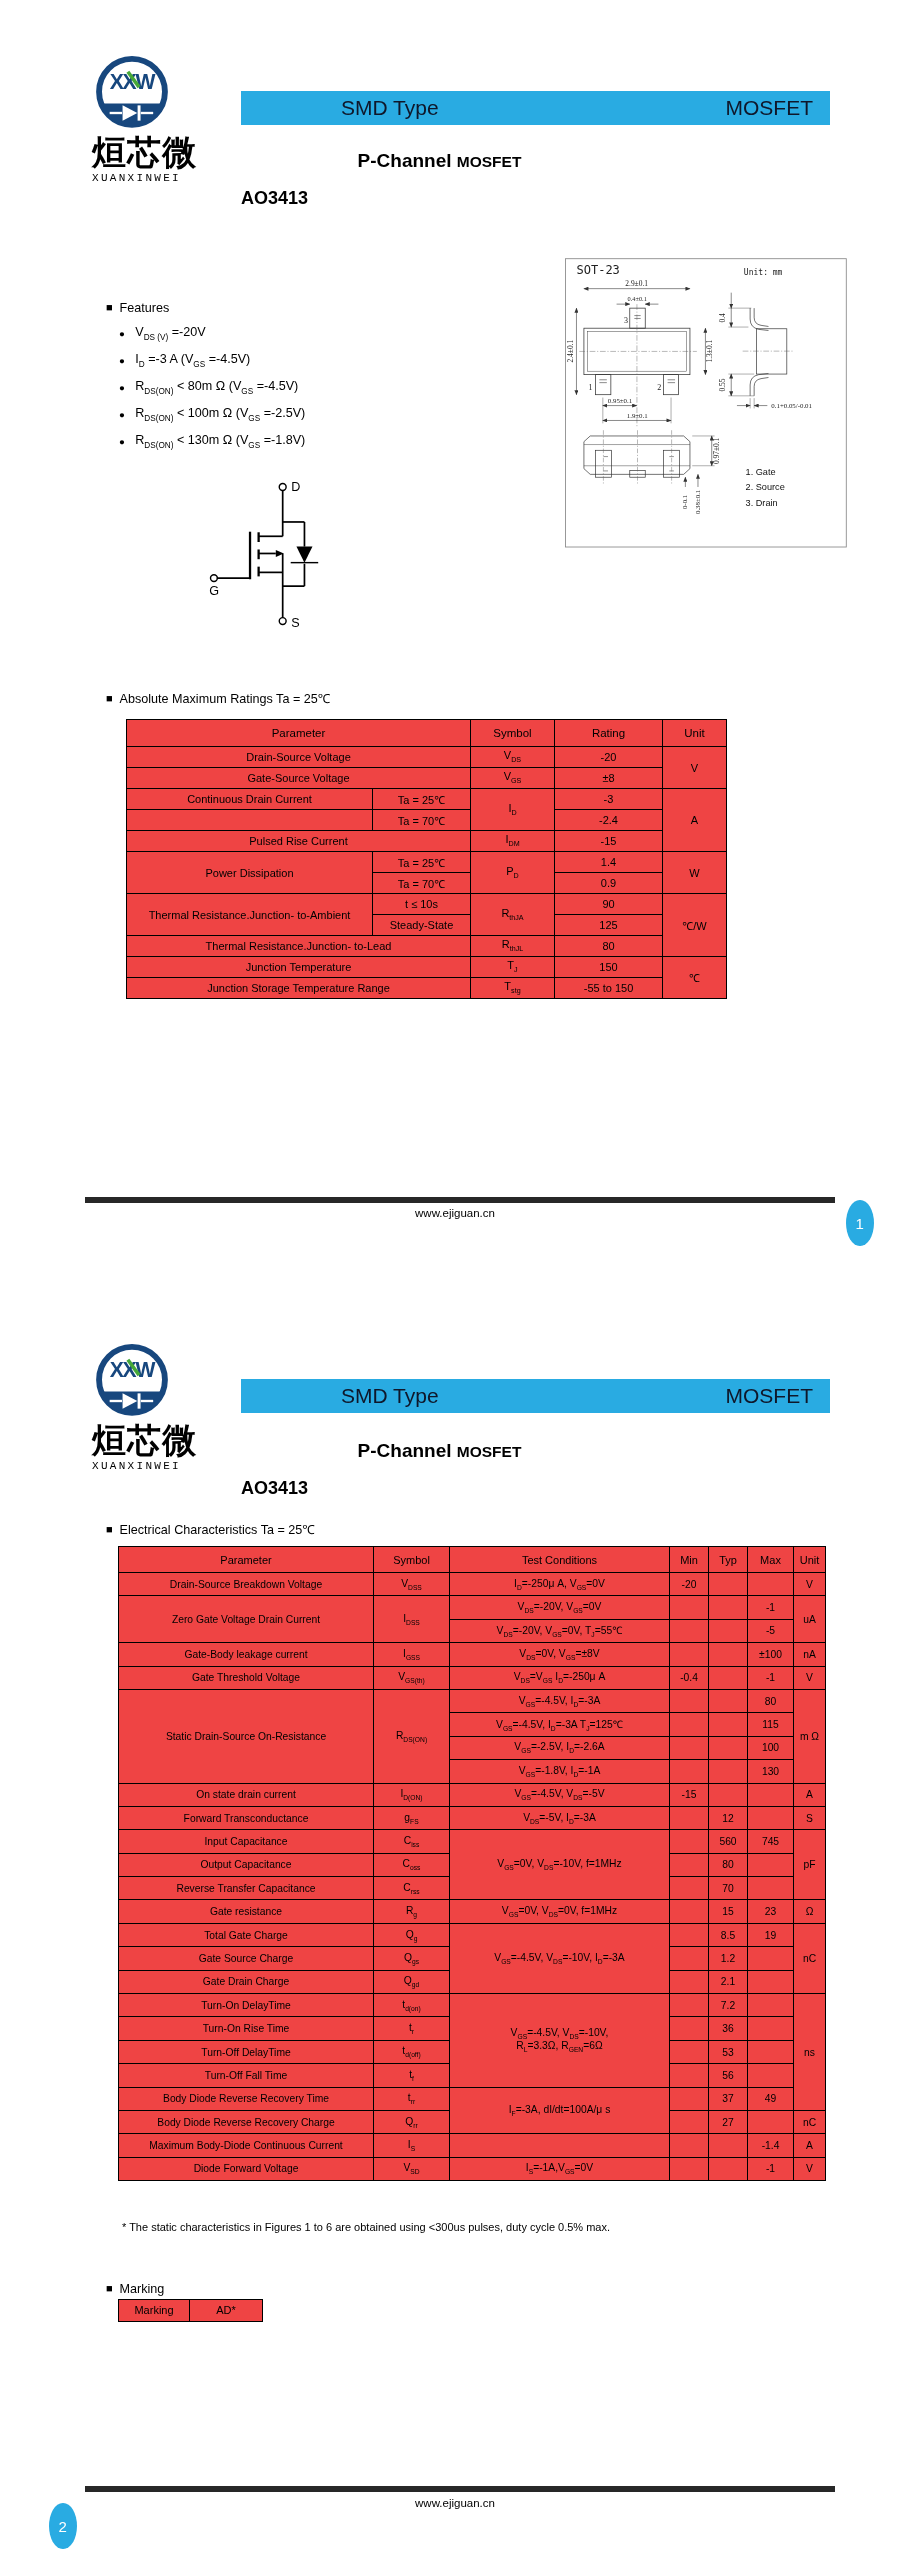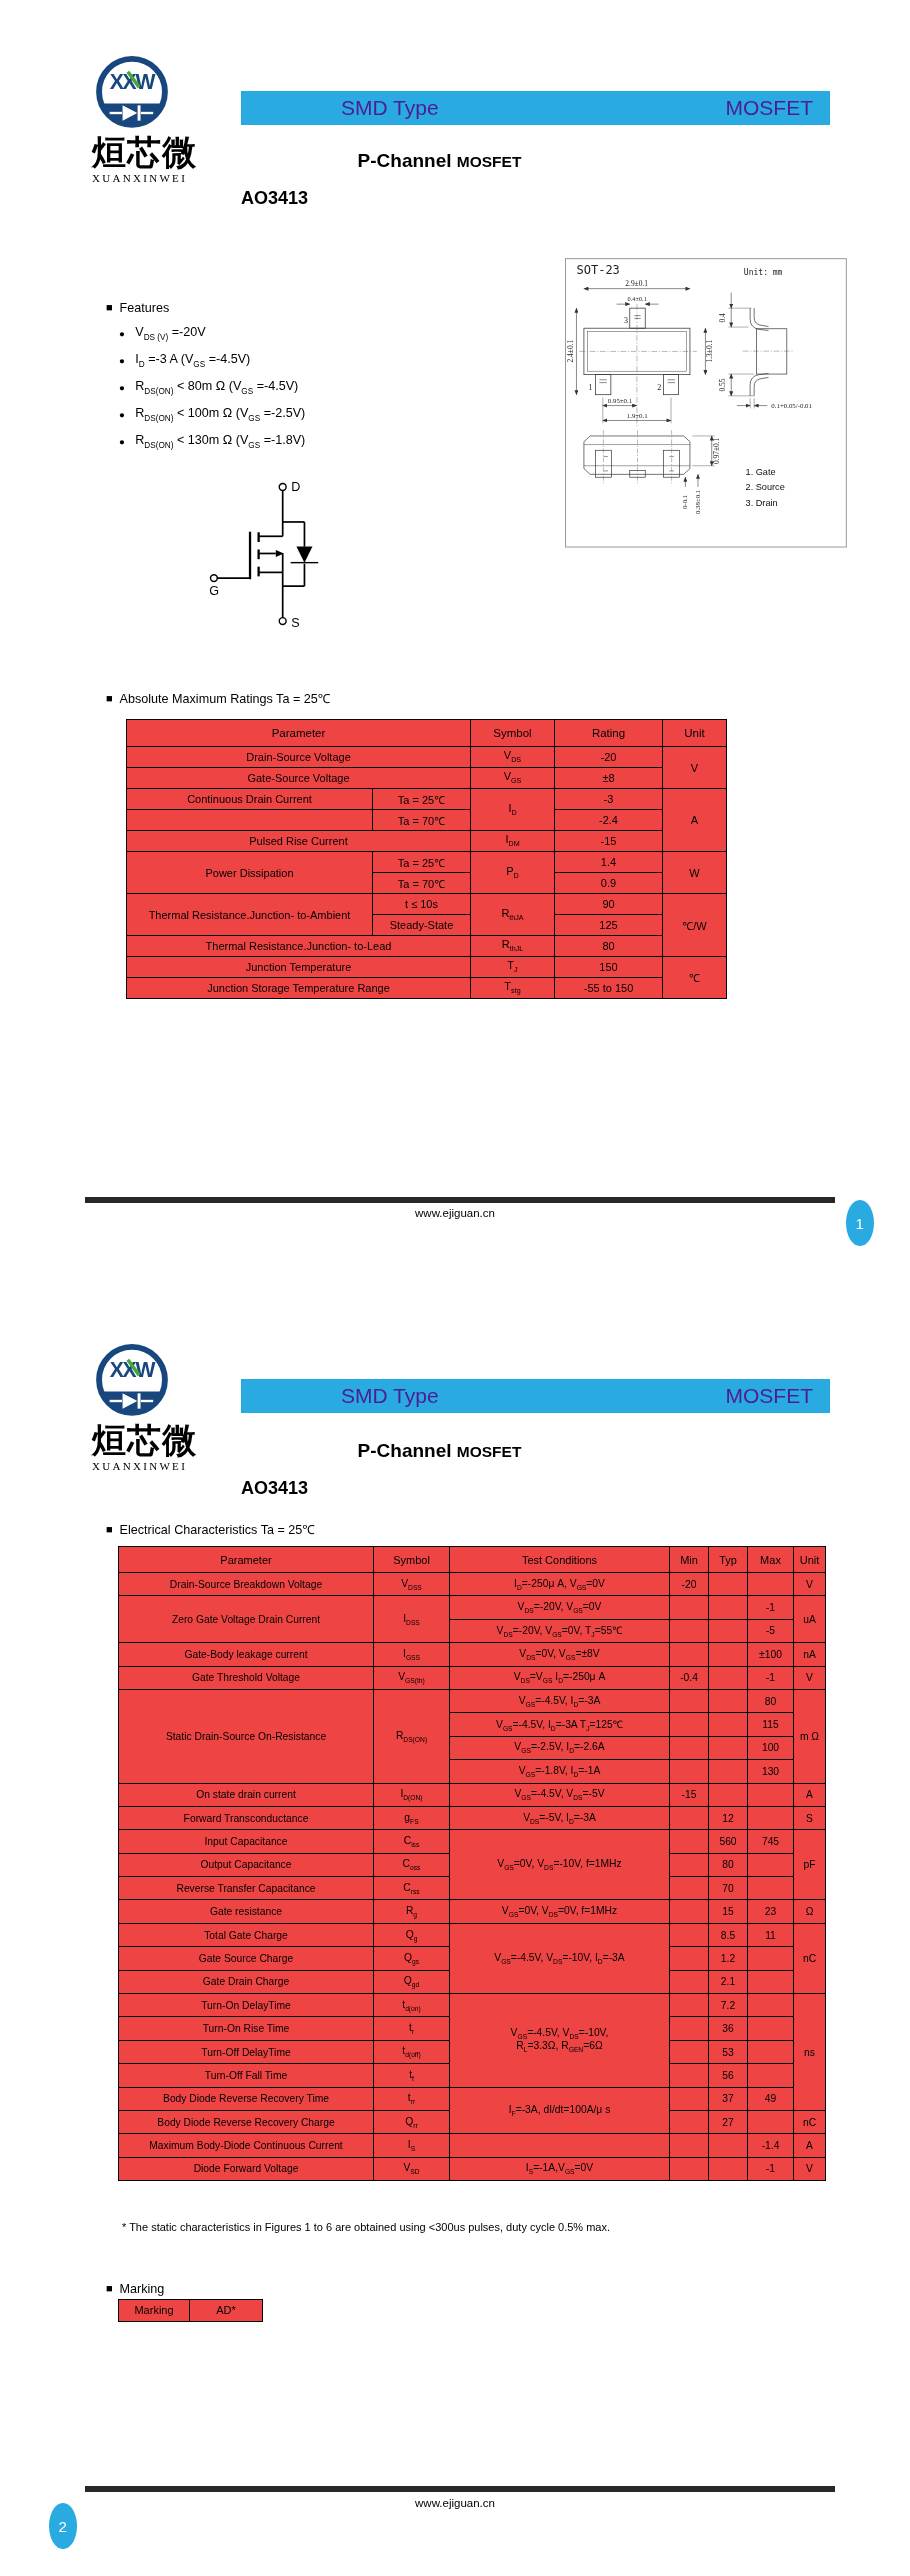--- a/index.html
+++ b/index.html
@@ -4,24 +4,24 @@
 <style>
   html,body{margin:0;padding:0}
   body{width:910px;height:2576px;background:#fff;position:relative;font-family:"Liberation Sans",sans-serif;color:#000}
   .page{position:absolute;left:0;width:910px;height:1288px;overflow:hidden;background:#fff}
   #p1{top:0}
   #p2{top:1288px}
 
   
   .logo{position:absolute;left:92px;top:55px;width:126px;text-align:left}
   .logo .cn{font-size:34px;font-weight:bold;letter-spacing:1.1px;line-height:39px;font-family:"Liberation Sans",sans-serif}
-  .logo .en{font-size:11px;letter-spacing:2.3px;line-height:12.6px;font-family:Liberation Serif, serif}
+  .logo .en{font-size:11px;letter-spacing:2.3px;line-height:12.6px;font-family:Liberation Mono, monospace}
 
   
-  .hbar{position:absolute;left:241px;top:91px;width:589px;height:34px;background:#29abe2;color:#4c1d95;
+  .hbar{position:absolute;left:241px;top:91px;width:589px;height:34px;background:#29abe2;color:#0f172a;
         display:flex;align-items:center;justify-content:space-between;box-sizing:border-box;
         padding:0 17px 0 100px;font-size:21px}
   .t1{position:absolute;left:241px;width:397px;top:150px;text-align:center;font-weight:bold;font-size:19px}
   .t1 .sm{font-size:15.5px}
   .t2{position:absolute;left:241px;width:397px;top:188px;text-align:left;font-weight:bold;font-size:18px}
 
   
   .sec{position:absolute;font-size:12.6px}
   .sec .sq{font-size:11px;margin-right:6.9px;vertical-align:0.6px}
 
@@ -515,21 +515,21 @@
       <td class="c">15</td>
       <td class="c">23</td>
       <td class="c">Ω</td>
     </tr>
     <tr>
       <td class="l">Total Gate Charge</td>
       <td class="c">Q<sub>g</sub></td>
       <td class="l" rowspan="3">V<sub>GS</sub>=-4.5V, V<sub>DS</sub>=-10V, I<sub>D</sub>=-3A</td>
       <td class="c"></td>
       <td class="c">8.5</td>
-      <td class="c">11</td>
+      <td class="c">19</td>
       <td class="c" rowspan="3">nC</td>
     </tr>
     <tr>
       <td class="l">Gate Source Charge</td>
       <td class="c">Q<sub>gs</sub></td>
       <td class="c"></td>
       <td class="c">1.2</td>
       <td class="c"></td>
     </tr>
     <tr>

